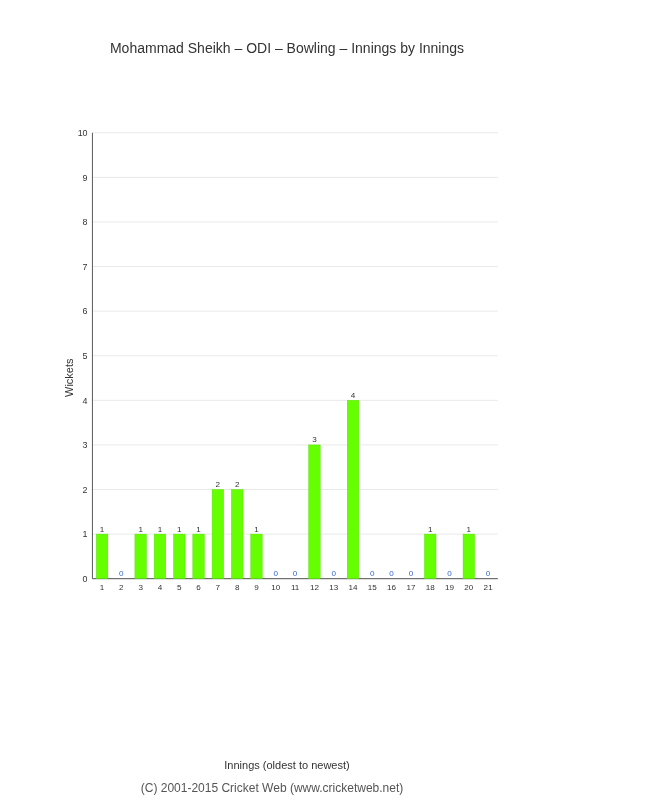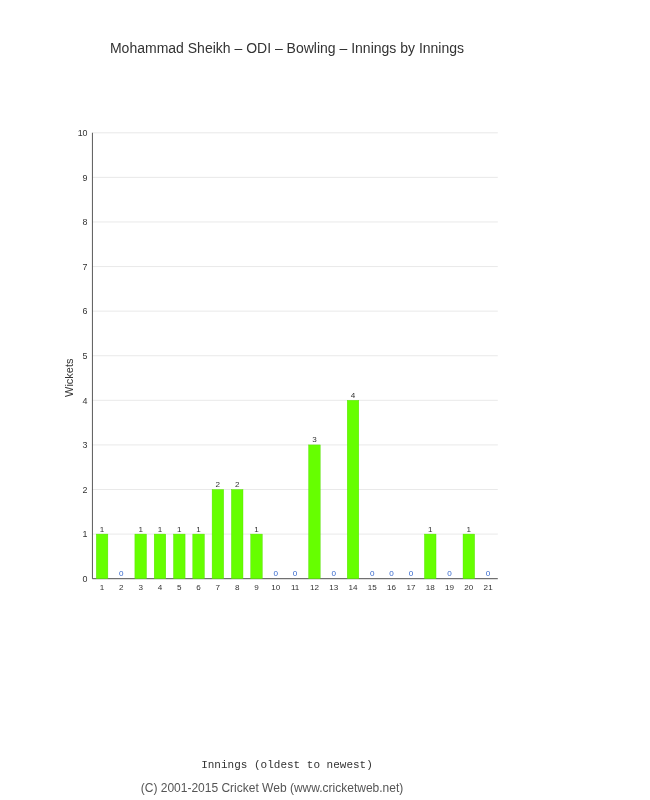--- a/index.html
+++ b/index.html
@@ -21,21 +21,20 @@
       text-align: center;
       font-size: 14px;
       margin-bottom: 10px;
       color: #333;
     }
     .x-axis-label {
       text-align: center;
       font-size: 11px;
       color: #333;
       margin-top: 4px;
-      font-family: Liberation Mono, monospace;
     }
     svg {
       width: 100%;
       height: 100%;
     }
     .copyright {
       position: absolute;
       bottom: 5px;
       left: 50%;
       transform: translateX(-50%);

